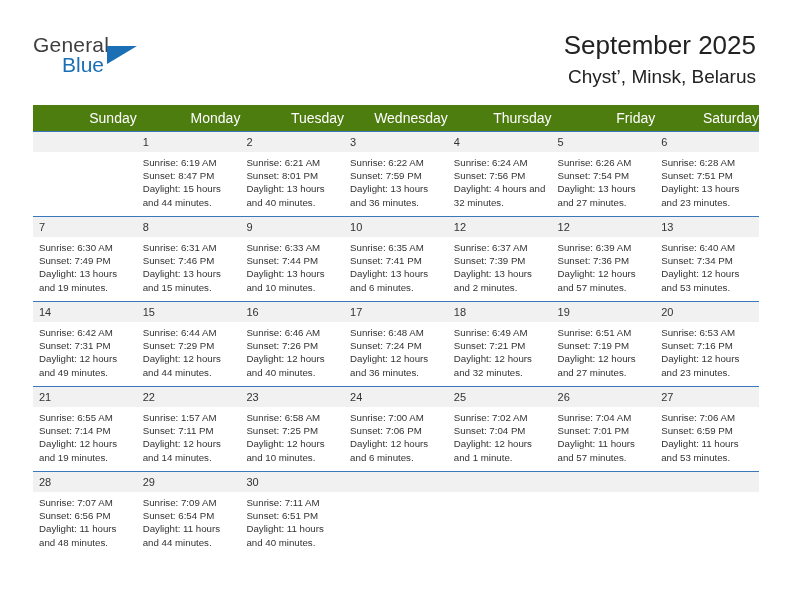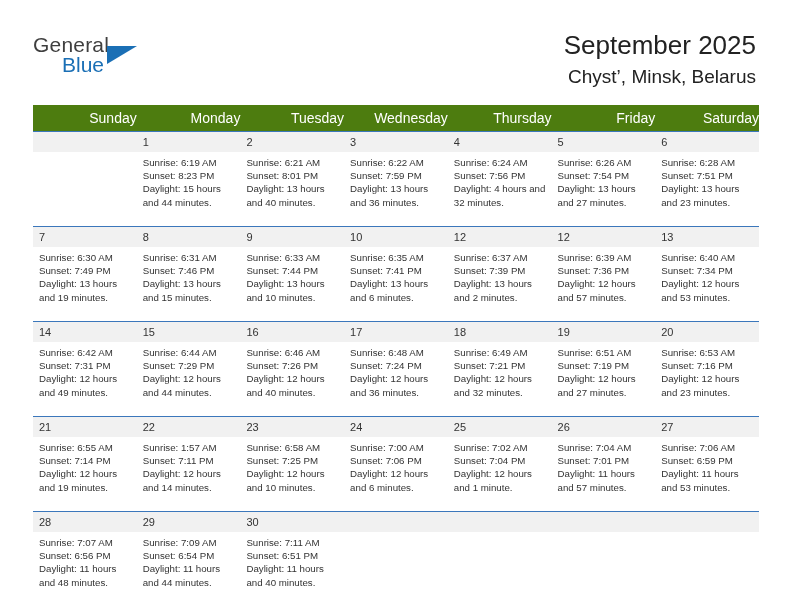--- a/index.html
+++ b/index.html
@@ -122,21 +122,21 @@
     line-height: 12px;
   }
   .daynum.empty {
     color: transparent;
   }
   .cellbody {
     padding: 4px 6px 6px 6px;
     font-size: 9.7px;
     line-height: 13.2px;
     color: #333333;
-    height: 74px;
+    height: 64px;
     box-sizing: border-box;
   }
   .cellbody div {
     white-space: nowrap;
   }
   .cellbody .daylight {
     white-space: normal;
   }
   .cell-empty .cellbody {
     visibility: hidden;
@@ -184,21 +184,21 @@
             <div class="cellbody">
               <div></div>
               <div></div>
               <div class="daylight"></div>
             </div>
           </td>
           <td>
             <div class="daynum">1</div>
             <div class="cellbody">
               <div>Sunrise: 6:19 AM</div>
-              <div>Sunset: 8:23 PM</div>
+              <div>Sunset: 8:47 PM</div>
               <div class="daylight">Daylight: 15 hours and 44 minutes.</div>
             </div>
           </td>
           <td>
             <div class="daynum">2</div>
             <div class="cellbody">
               <div>Sunrise: 6:21 AM</div>
               <div>Sunset: 8:01 PM</div>
               <div class="daylight">Daylight: 13 hours and 40 minutes.</div>
             </div>

